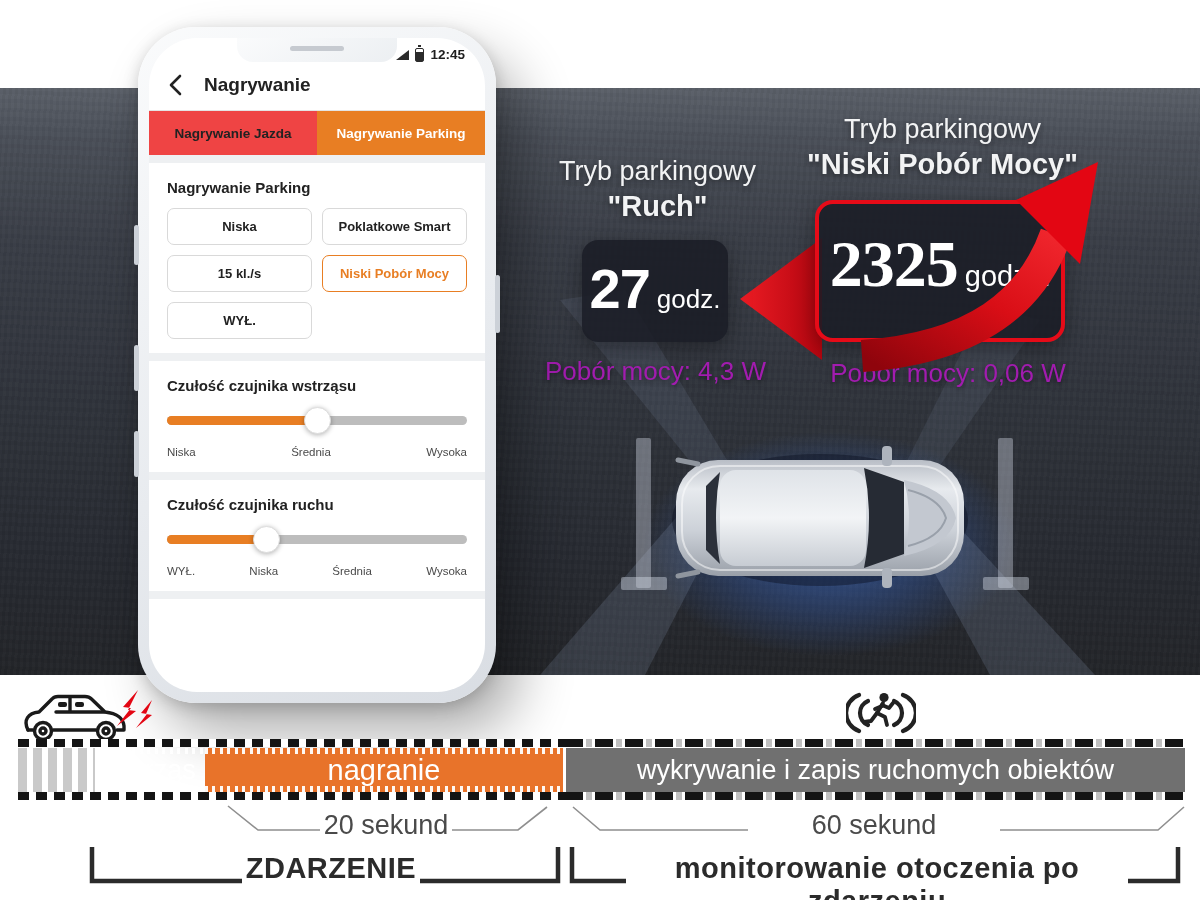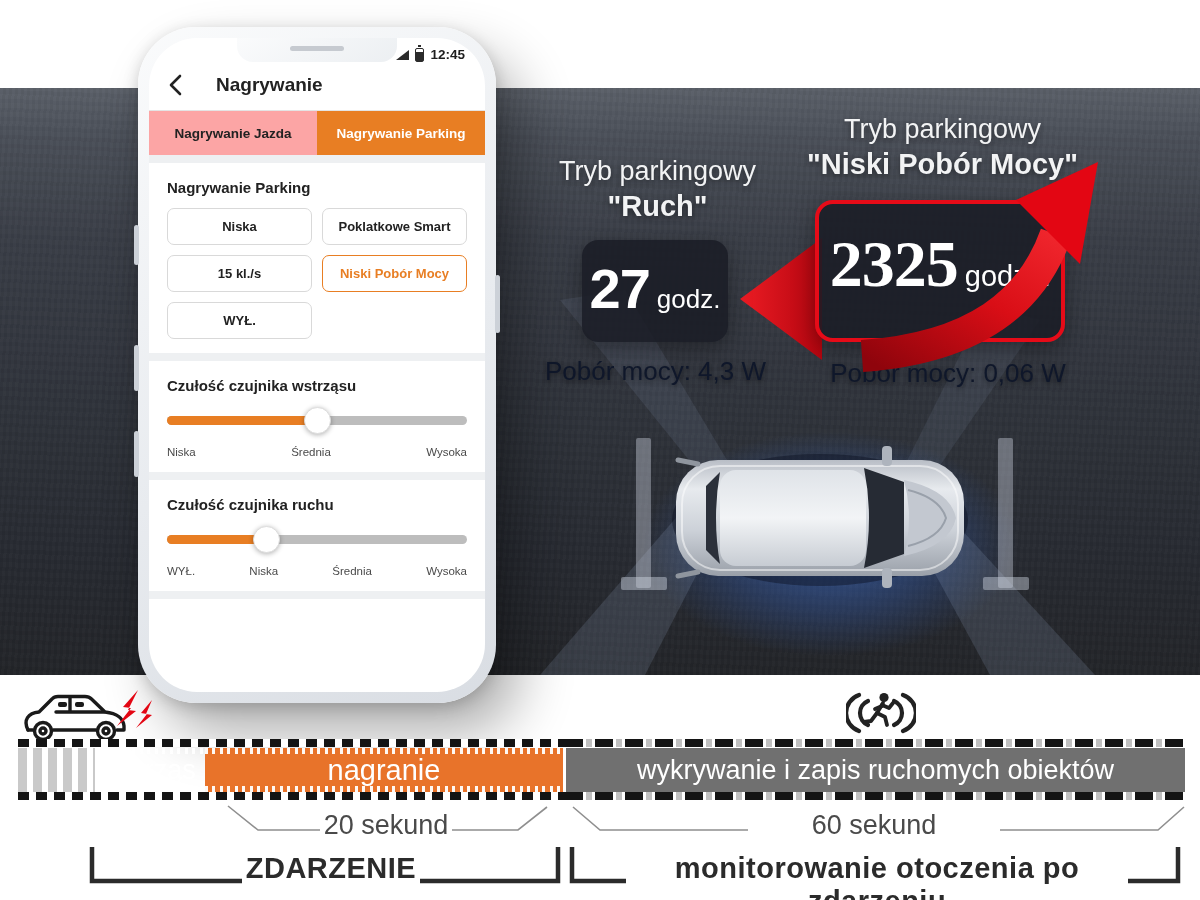--- a/index.html
+++ b/index.html
@@ -25,43 +25,43 @@
   .cmp-title .l2 { font-size:29px; font-weight:700; margin-top:3px; }
   .valbox { position:absolute; background:rgba(26,29,37,.88); border-radius:16px; display:flex; align-items:baseline; justify-content:center; color:#fff; box-shadow:0 6px 22px rgba(0,0,0,.35); }
   .valbox .num { font-weight:700; letter-spacing:-1px; }
   .valbox .unit { font-weight:400; margin-left:7px; }
   #valbox-ruch { left:582px; top:240px; width:146px; height:102px; padding-top:16px; }
   #valbox-ruch .num { font-size:56px; }
   #valbox-ruch .unit { font-size:26px; }
   #valbox-low { left:815px; top:200px; width:250px; height:142px; border:4px solid #e60b18; border-radius:18px; padding-top:22px; }
   #valbox-low .num { font-size:66px;font-family:Liberation Serif, serif; }
   #valbox-low .unit { font-size:29px; }
-  .power { position:absolute; text-align:center; color:#0f172a; font-size:26px; text-shadow:0 2px 5px rgba(0,0,0,.45); }
+  .power { position:absolute; text-align:center; color:#a21caf; font-size:26px; text-shadow:0 2px 5px rgba(0,0,0,.45); }
 
   
   .phone { position:absolute; left:138px; top:27px; width:358px; height:676px;
     background:linear-gradient(150deg,#fafbfc 0%,#e8ebef 55%,#d9dde3 100%);
     border-radius:58px; box-shadow:22px 30px 55px rgba(0,0,0,.32), 0 4px 16px rgba(0,0,0,.18); }
   .side-btn { position:absolute; width:5px; background:#ccd1d8; border-radius:3px; }
   .screen { position:absolute; left:11px; top:11px; right:11px; bottom:11px; background:#fff; border-radius:48px; overflow:hidden; }
   .notch { position:absolute; left:50%; top:0; transform:translateX(-50%); width:160px; height:24px; background:linear-gradient(150deg,#fafbfc,#eceff2); border-radius:0 0 16px 16px; }
   .speaker { position:absolute; left:50%; top:8px; transform:translateX(-50%); width:54px; height:5px; background:#c6cad0; border-radius:3px; }
 
   .statusbar { position:absolute; top:9px; right:20px; display:flex; align-items:center; gap:6px; }
   .sig { width:0; height:0; border-left:13px solid transparent; border-bottom:10px solid #2b2b2b; }
   .batt { position:relative; width:9px; height:14px; border:1.5px solid #2b2b2b; border-radius:2px; background:linear-gradient(180deg,#fff 0 3px,#2b2b2b 3px); }
   .batt::before { content:''; position:absolute; top:-4px; left:1.5px; width:3px; height:2px; background:#2b2b2b; }
   .time { font-size:13.5px; font-weight:700; color:#1e1e1e; }
 
-  .appheader { position:absolute; top:36px; left:20px; display:flex; align-items:flex-start; gap:34px; }
+  .appheader { position:absolute; top:36px; left:20px; display:flex; align-items:flex-start; gap:22px; }
   .appheader .title { font-size:19px; font-weight:700; color:#222; }
   .hdr-divider { position:absolute; top:72px; left:0; right:0; height:1px; background:#e4e4e4; }
 
   .tabs { position:absolute; top:73px; left:0; right:0; height:44px; display:flex; }
-  .tab { flex:1; display:flex; align-items:center; justify-content:center; font-size:13.5px; font-weight:700; color:#222; background:#fca5a5; cursor:pointer; }
+  .tab { flex:1; display:flex; align-items:center; justify-content:center; font-size:13.5px; font-weight:700; color:#222; background:#ef4444; cursor:pointer; }
   .tab.active { background:var(--accent); color:#fff; }
 
   .content { position:absolute; top:117px; left:0; right:0; bottom:0; }
   .gap { height:8px; background:#eef0f2; }
   .sect { background:#fff; padding:12px 18px 14px 18px; }
   .sect-title { font-size:15px; font-weight:700; color:#222; margin:4px 0 12px; }
   .btn-grid { display:grid; grid-template-columns:1fr 1fr; gap:10px; }
   .mode-btn { height:37px; border:1.5px solid #d9d9d9; border-radius:7px; background:#fff; display:flex; align-items:center; justify-content:center; font-size:13px; font-weight:700; color:#222; cursor:pointer; }
   .mode-btn.selected { border-color:var(--accent); color:var(--accent); }
 

